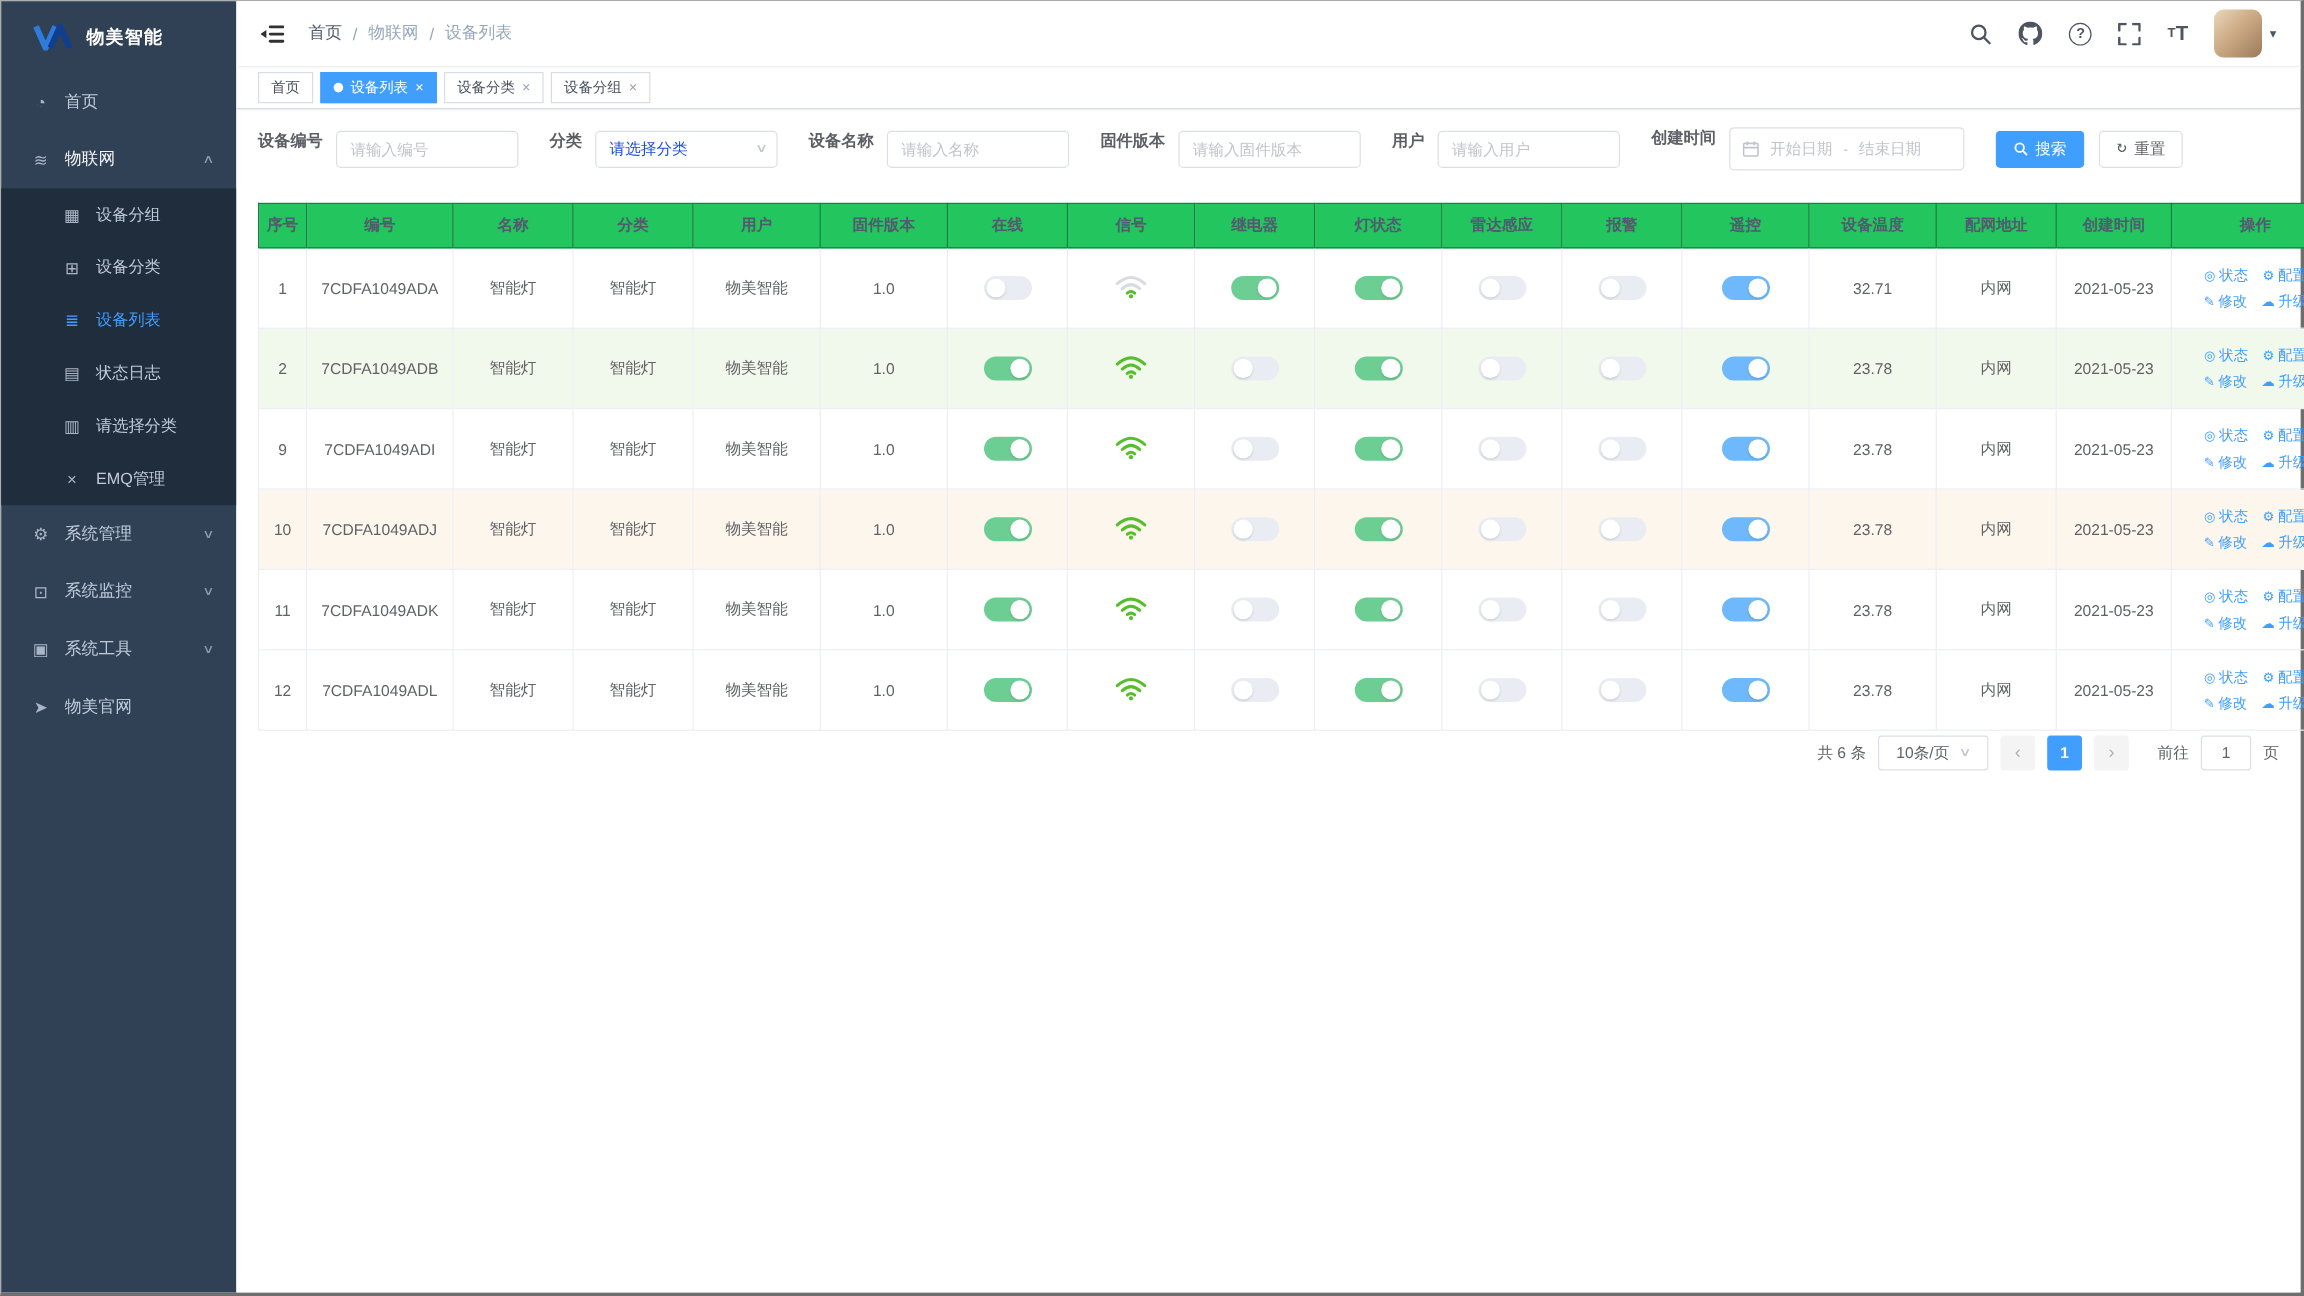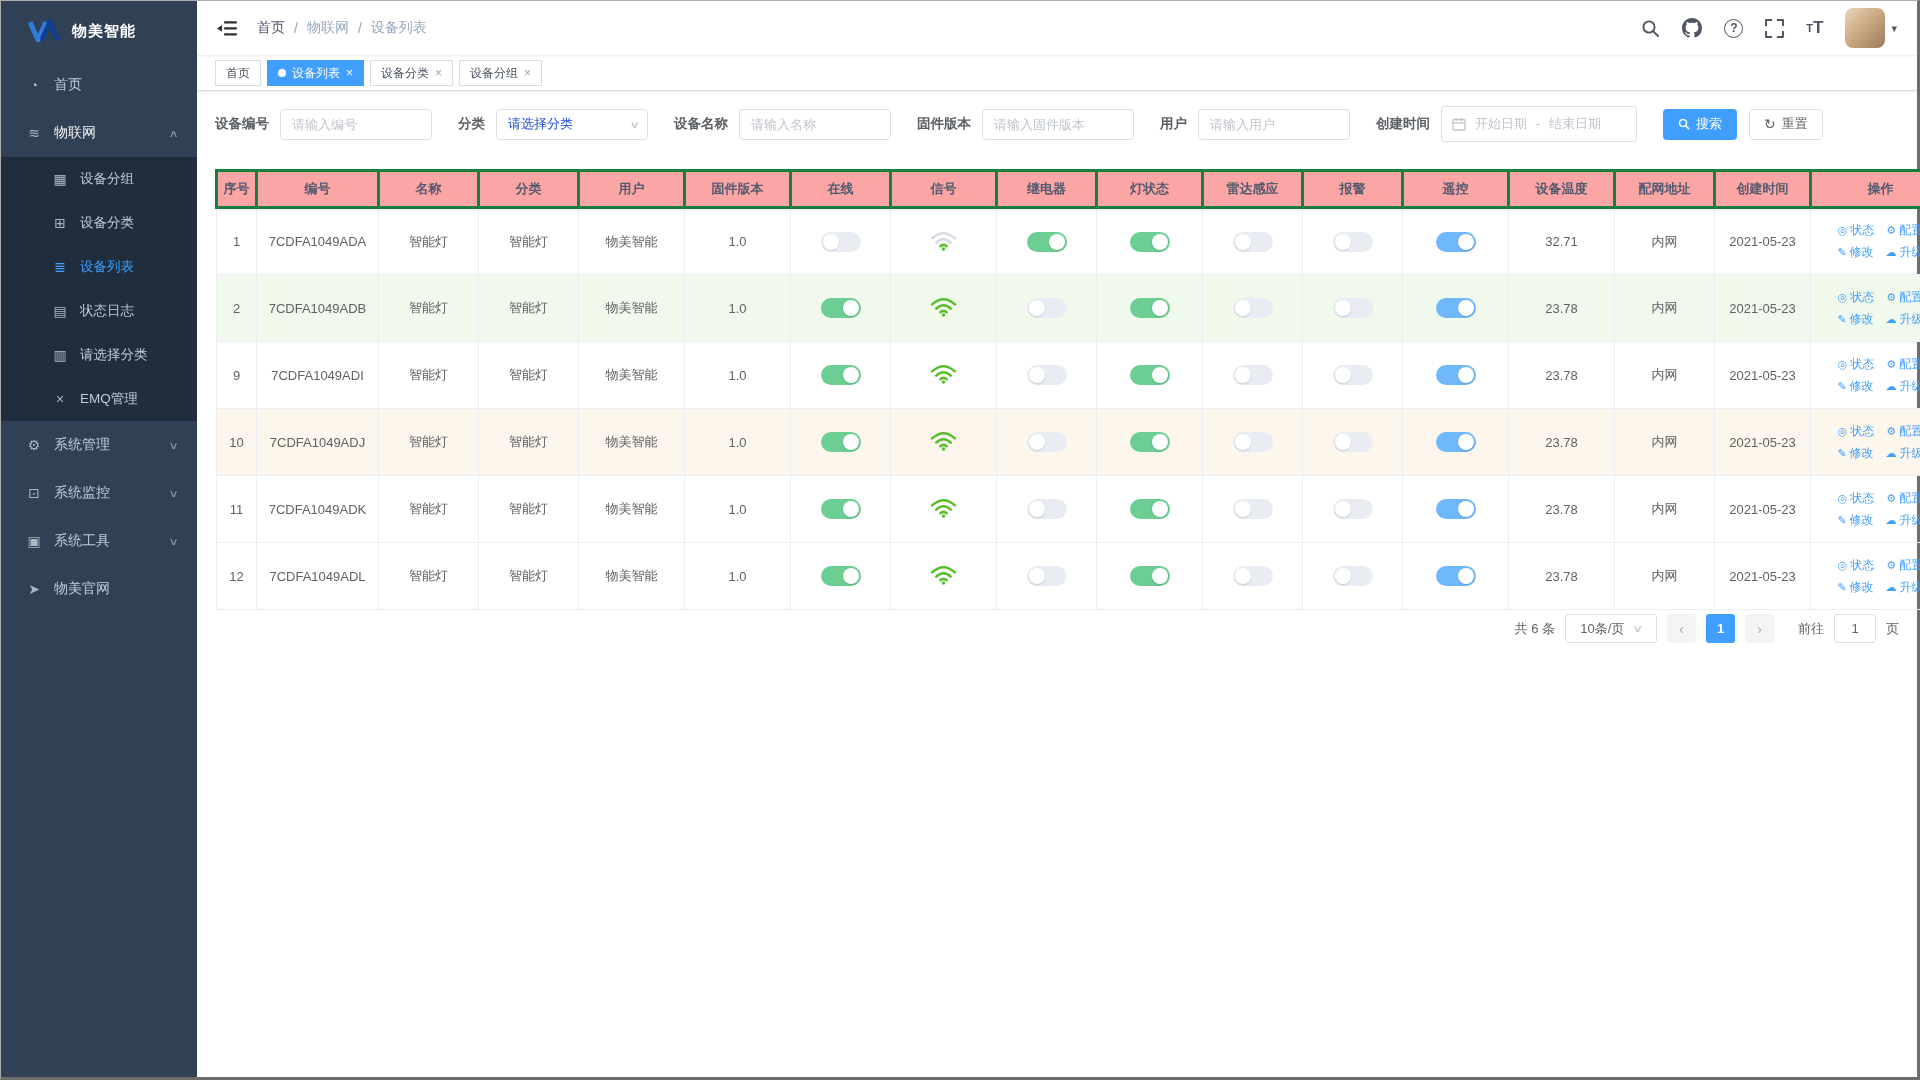--- a/index.html
+++ b/index.html
@@ -43,38 +43,38 @@
   .tag .tag-close { font-size:12px; color:#9aa3af; }
   .tag.active { background:var(--accent); border-color:var(--accent); color:#fff; }
   .tag.active .tag-close { color:#fff; }
   .tag-dot { width:8px; height:8px; border-radius:50%; background:#fff; display:inline-block; }
 
   
   .content { padding:15px 18px; flex:1; }
 
   
   .filters { display:flex; align-items:center; font-size:13.5px; margin-bottom:27px; flex-wrap:nowrap; }
-  .fg { display:flex; align-items:center; margin-right:26px; }
+  .fg { display:flex; margin-right:26px; }
   .flabel { font-weight:bold; color:#5c6066; margin-right:11px; white-space:nowrap; }
   .finput { height:31px; width:152px; border:1px solid #dcdfe6; border-radius:4px; padding:0 11px; font-size:13px; color:#b91c1c; font-family:inherit; outline:none; }
   .finput::placeholder { color:#c0c4cc; }
   .fselect { height:31px; width:152px; border:1px solid #dcdfe6; border-radius:4px; padding:0 9px 0 11px; display:flex; align-items:center; justify-content:space-between; cursor:pointer; }
   .fselect .ph { color:#1d4ed8; font-size:13px; }
   .chev { color:#c0c4cc; font-size:10px; transform:scaleX(1.5); }
   .fdate { height:31px; width:196px; border:1px solid #dcdfe6; border-radius:4px; padding:17px 10px; display:flex; align-items:center; gap:9px; cursor:pointer; }
   .fdate .ph { color:#c0c4cc; font-size:13px; }
   .fdate .sep { color:#c0c4cc; font-size:12px; }
-  .btn { height:31px; border-radius:4px; font-size:13px; display:inline-flex; align-items:center; gap:6px; padding:0 14px; cursor:pointer; border:1px solid transparent; font-family:Liberation Sans, sans-serif; }
+  .btn { height:31px; border-radius:4px; font-size:13px; display:inline-flex; align-items:center; gap:6px; padding:0 14px; cursor:pointer; border:1px solid transparent; font-family:Liberation Mono, monospace; }
   .btn.primary { background:var(--accent); color:#fff; }
   .btn.plain { background:#fff; border-color:#dcdfe6; color:#606266; margin-left:12px; }
   .btn .ric { font-size:14px; line-height:1; }
 
   
   table { width:100%; border-collapse:collapse; table-layout:fixed; font-size:13px; }
-  th { background:#fca5a5; color:#515a6e; font-weight:bold; height:37px; border:3px solid #15803d; text-align:center; }
+  th { background:#22c55e; color:#515a6e; font-weight:bold; height:37px; border:1px solid #15803d; text-align:center; }
   td { height:67px; border:1px solid #ebeef5; text-align:center; color:#606266; background-clip:padding-box; }
   tr.bg-green td { background-color:var(--row-green); }
   tr.bg-yellow td { background-color:var(--row-yellow); }
 
   .switch { display:inline-block; width:40px; height:20px; border-radius:10px; position:relative; cursor:pointer; vertical-align:middle; }
   .switch::after { content:""; position:absolute; top:2px; width:16px; height:16px; border-radius:50%; background:#fff; box-shadow:0 1px 2px rgba(0,0,0,.15); }
   .switch.off { background:var(--toggle-off); }
   .switch.off::after { left:2px; }
   .switch.on::after { right:2px; }
   .switch.green.on { background:var(--toggle-green); }

